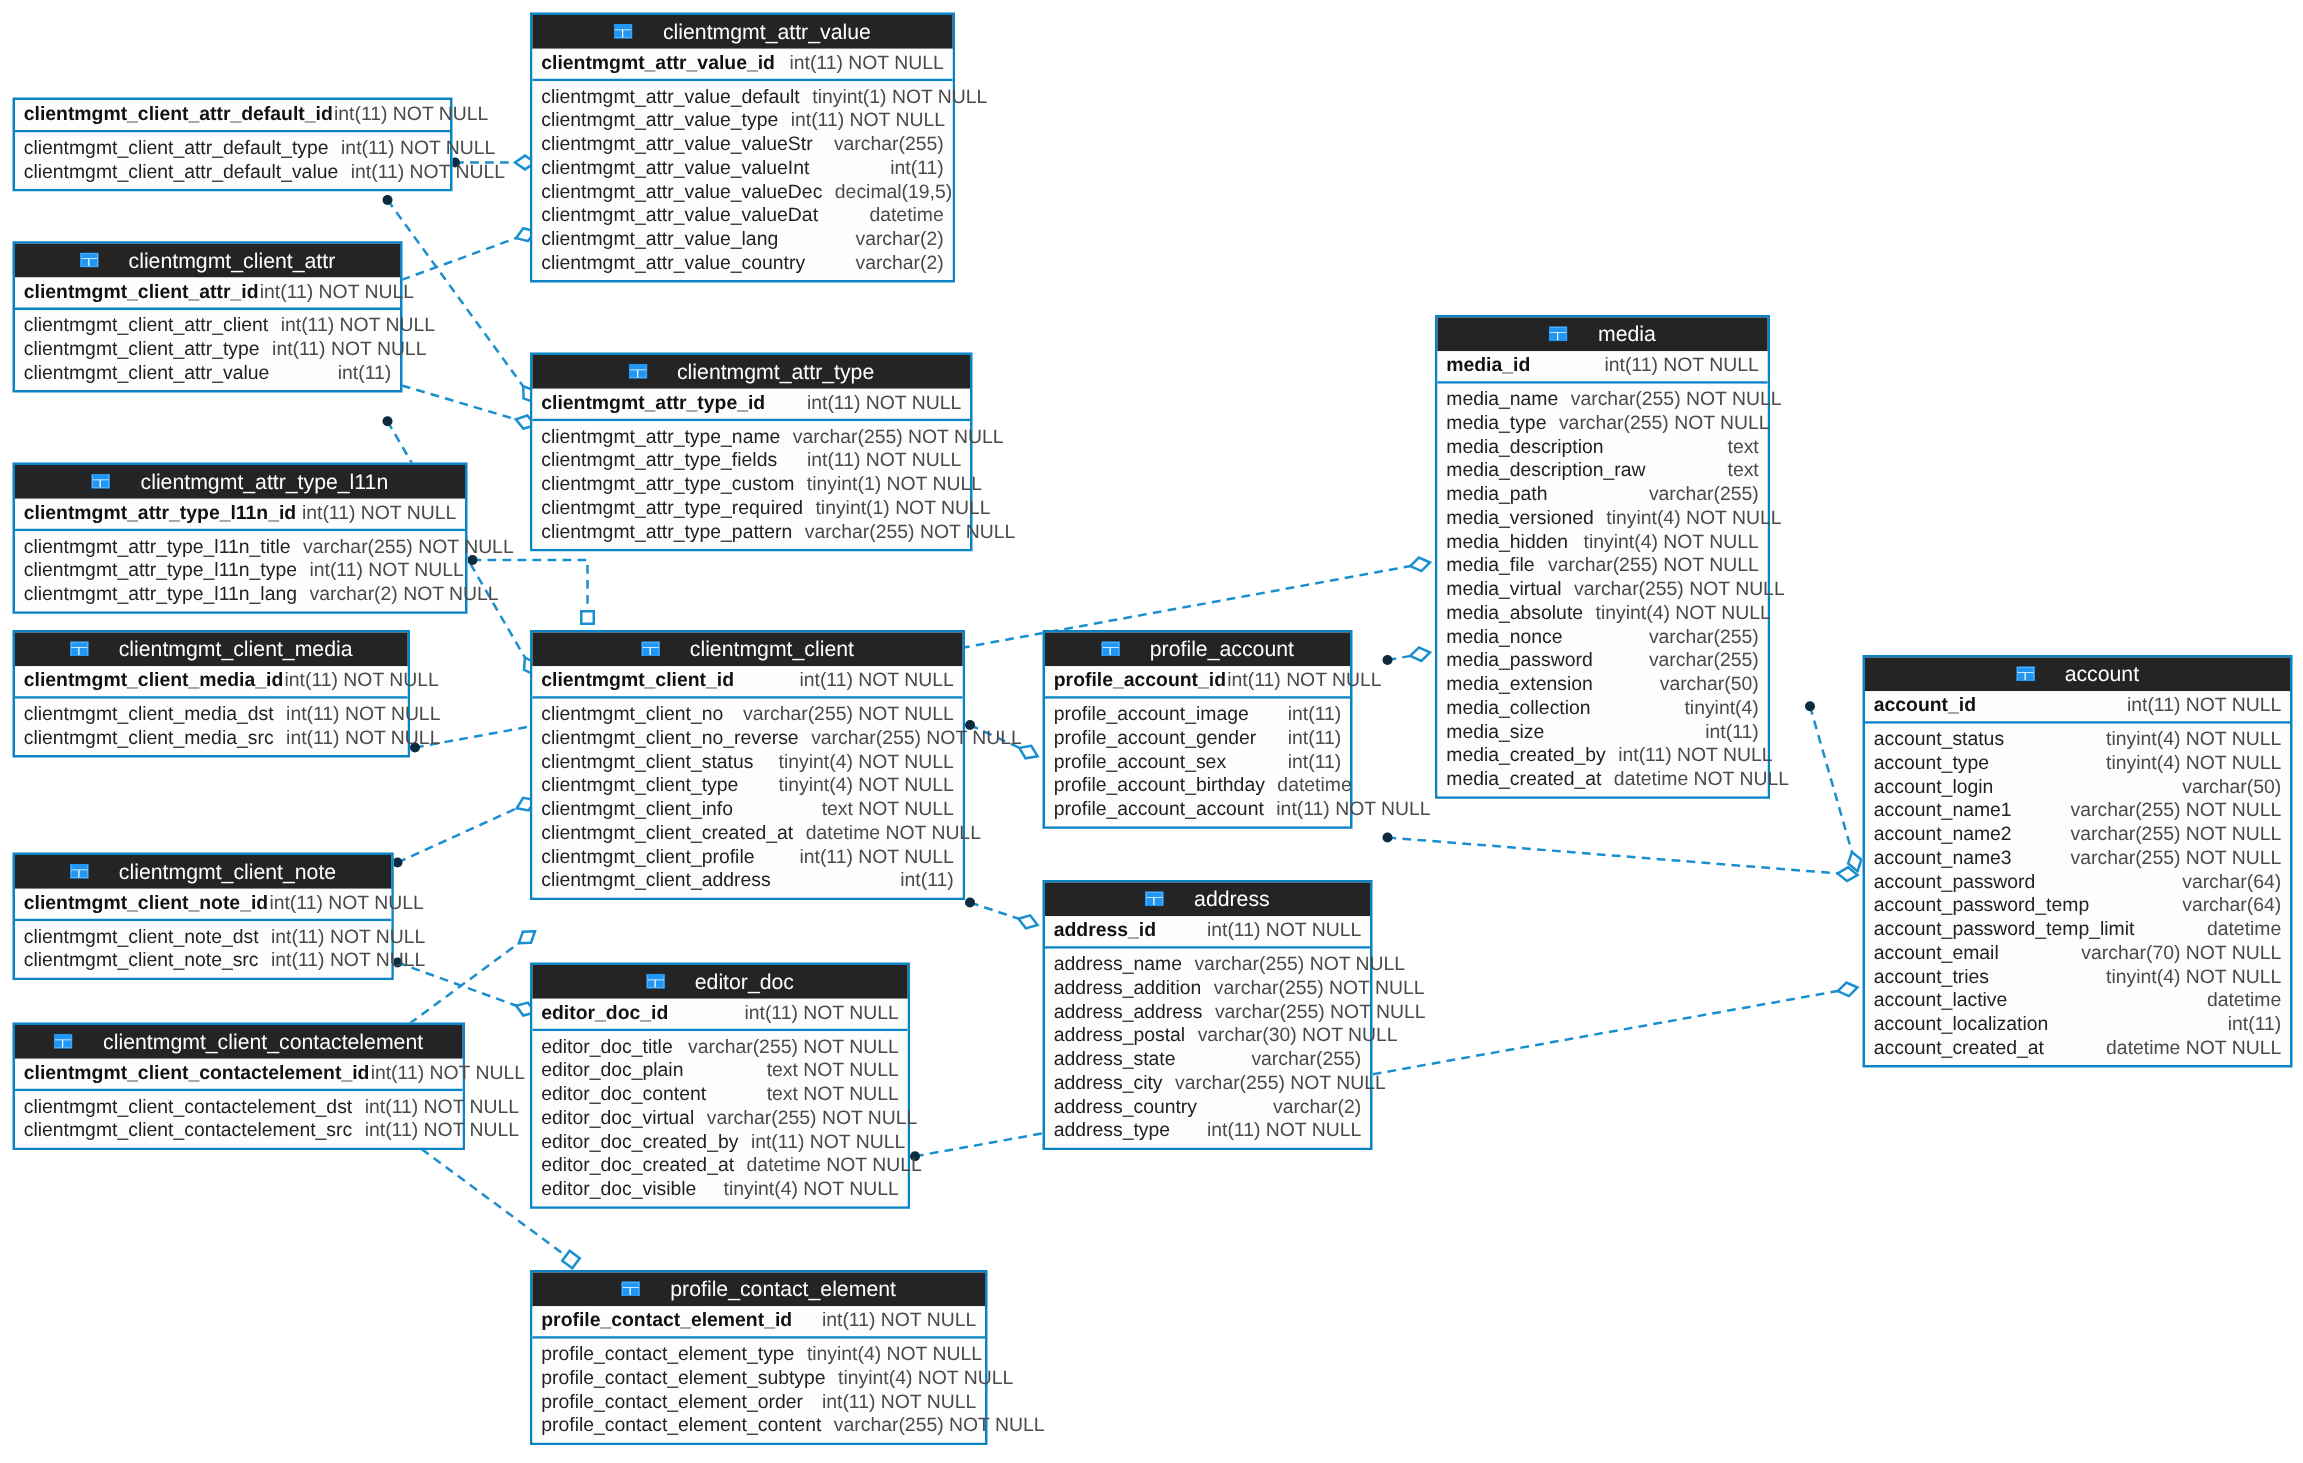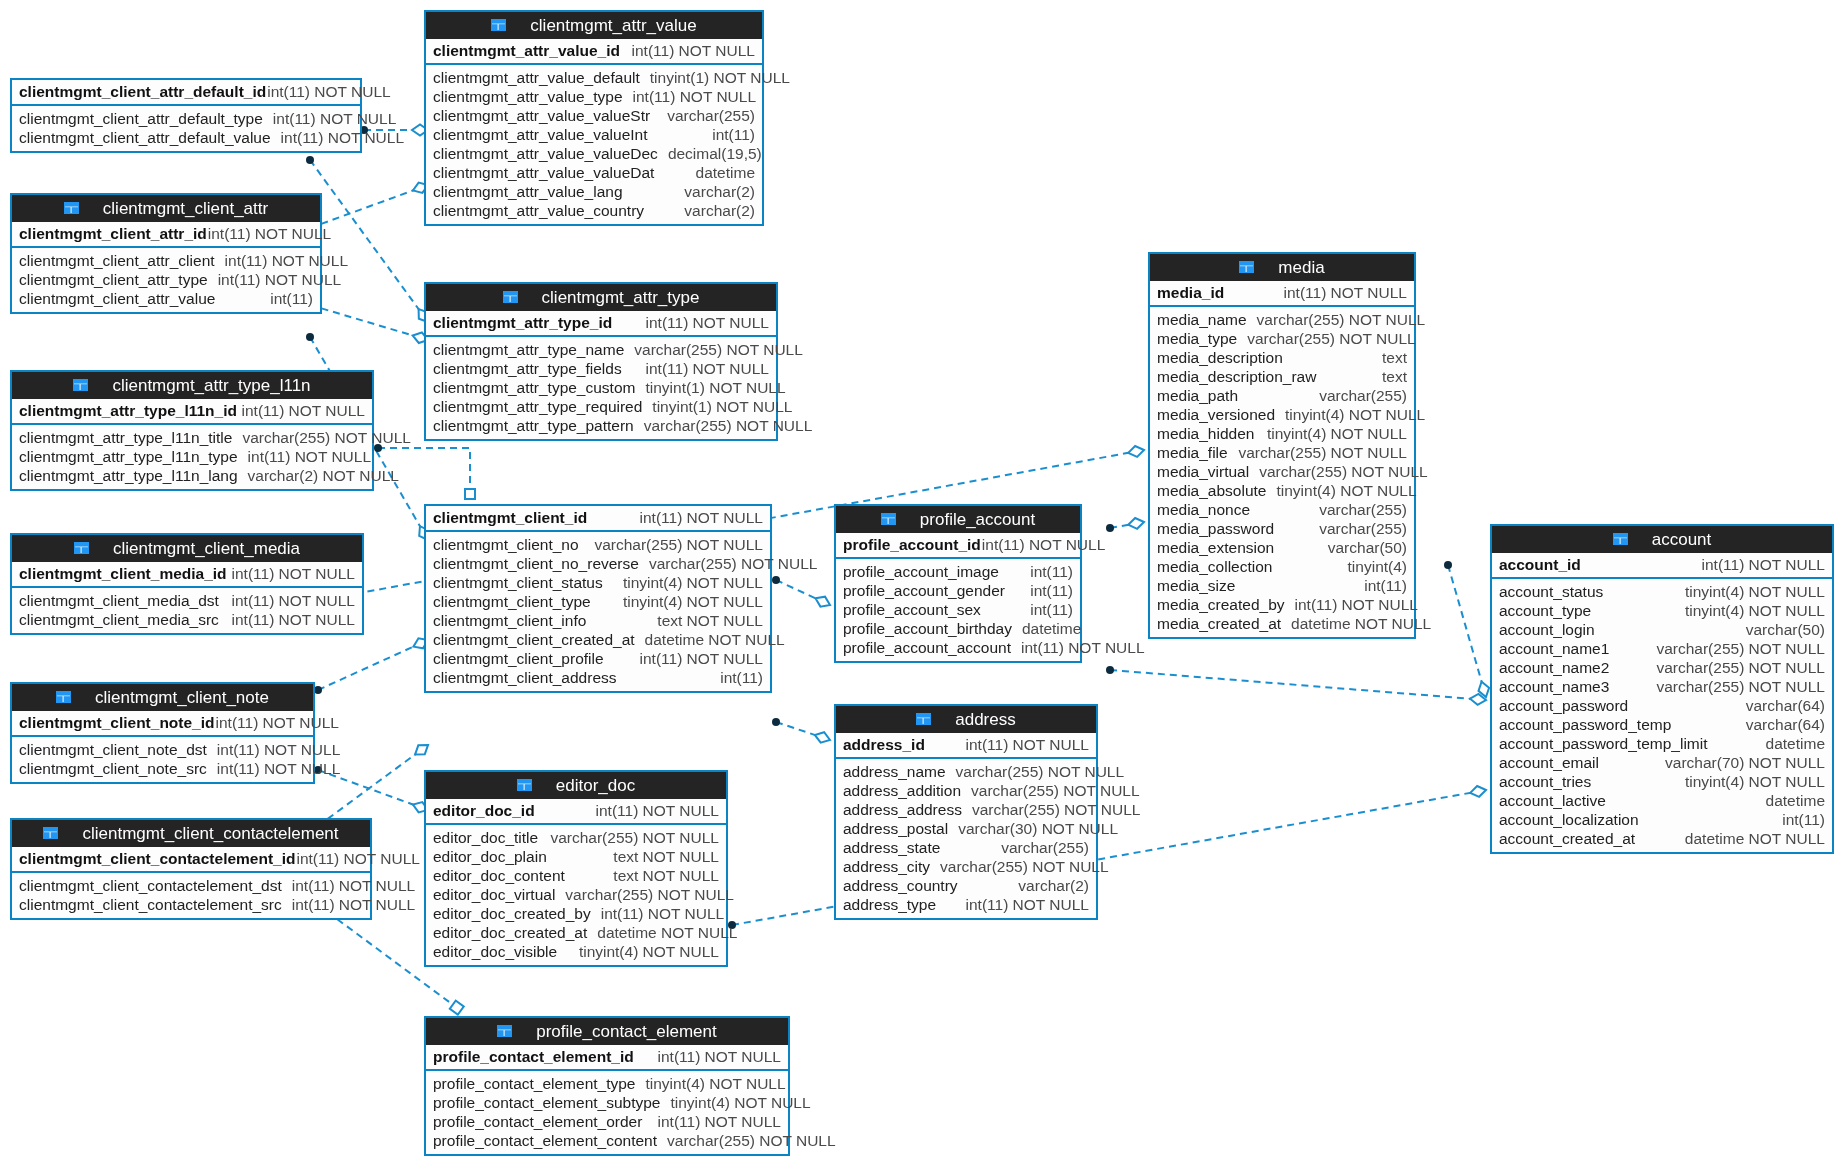--- a/index.html
+++ b/index.html
@@ -262,21 +262,21 @@
           <div class="entity-row">
             <span class="col-name">clientmgmt_attr_type_l11n_type</span>
             <span class="col-type">int(11) NOT NULL</span>
           </div>
           <div class="entity-row">
             <span class="col-name">clientmgmt_attr_type_l11n_lang</span>
             <span class="col-type">varchar(2) NOT NULL</span>
           </div>
         </div>
       </div>
-      <div class="entity" style="left: 10px; top: 533px; width: 354px;">
+      <div class="entity" style="left: 10px; top: 504px; width: 318px;">
         <div class="entity-header">
           <span class="tbl-icon">
             <svg width="15" height="12" viewBox="0 0 15 12">
               <rect x="0.5" y="0.5" width="14" height="11" fill="#ffffff" stroke="#2196f3" stroke-width="1"></rect>
               <rect x="1" y="1" width="13" height="3.6" fill="#2196f3"></rect>
               <rect x="1" y="5.2" width="5.6" height="5.8" fill="#2196f3"></rect>
               <rect x="7.6" y="5.2" width="6.4" height="5.8" fill="#2196f3"></rect>
             </svg>
           </span>
           <span>clientmgmt_client_media</span>
@@ -434,20 +434,31 @@
             <span class="col-name">clientmgmt_attr_type_required</span>
             <span class="col-type">tinyint(1) NOT NULL</span>
           </div>
           <div class="entity-row">
             <span class="col-name">clientmgmt_attr_type_pattern</span>
             <span class="col-type">varchar(255) NOT NULL</span>
           </div>
         </div>
       </div>
       <div class="entity" style="left: 424px; top: 504px; width: 348px;">
+        <div class="entity-header">
+          <span class="tbl-icon">
+            <svg width="15" height="12" viewBox="0 0 15 12">
+              <rect x="0.5" y="0.5" width="14" height="11" fill="#ffffff" stroke="#2196f3" stroke-width="1"></rect>
+              <rect x="1" y="1" width="13" height="3.6" fill="#2196f3"></rect>
+              <rect x="1" y="5.2" width="5.6" height="5.8" fill="#2196f3"></rect>
+              <rect x="7.6" y="5.2" width="6.4" height="5.8" fill="#2196f3"></rect>
+            </svg>
+          </span>
+          <span>clientmgmt_client</span>
+        </div>
         <div class="entity-pk">
           <span class="col-name">clientmgmt_client_id</span>
           <span class="col-type">int(11) NOT NULL</span>
         </div>
         <div class="entity-body">
           <div class="entity-row">
             <span class="col-name">clientmgmt_client_no</span>
             <span class="col-type">varchar(255) NOT NULL</span>
           </div>
           <div class="entity-row">

